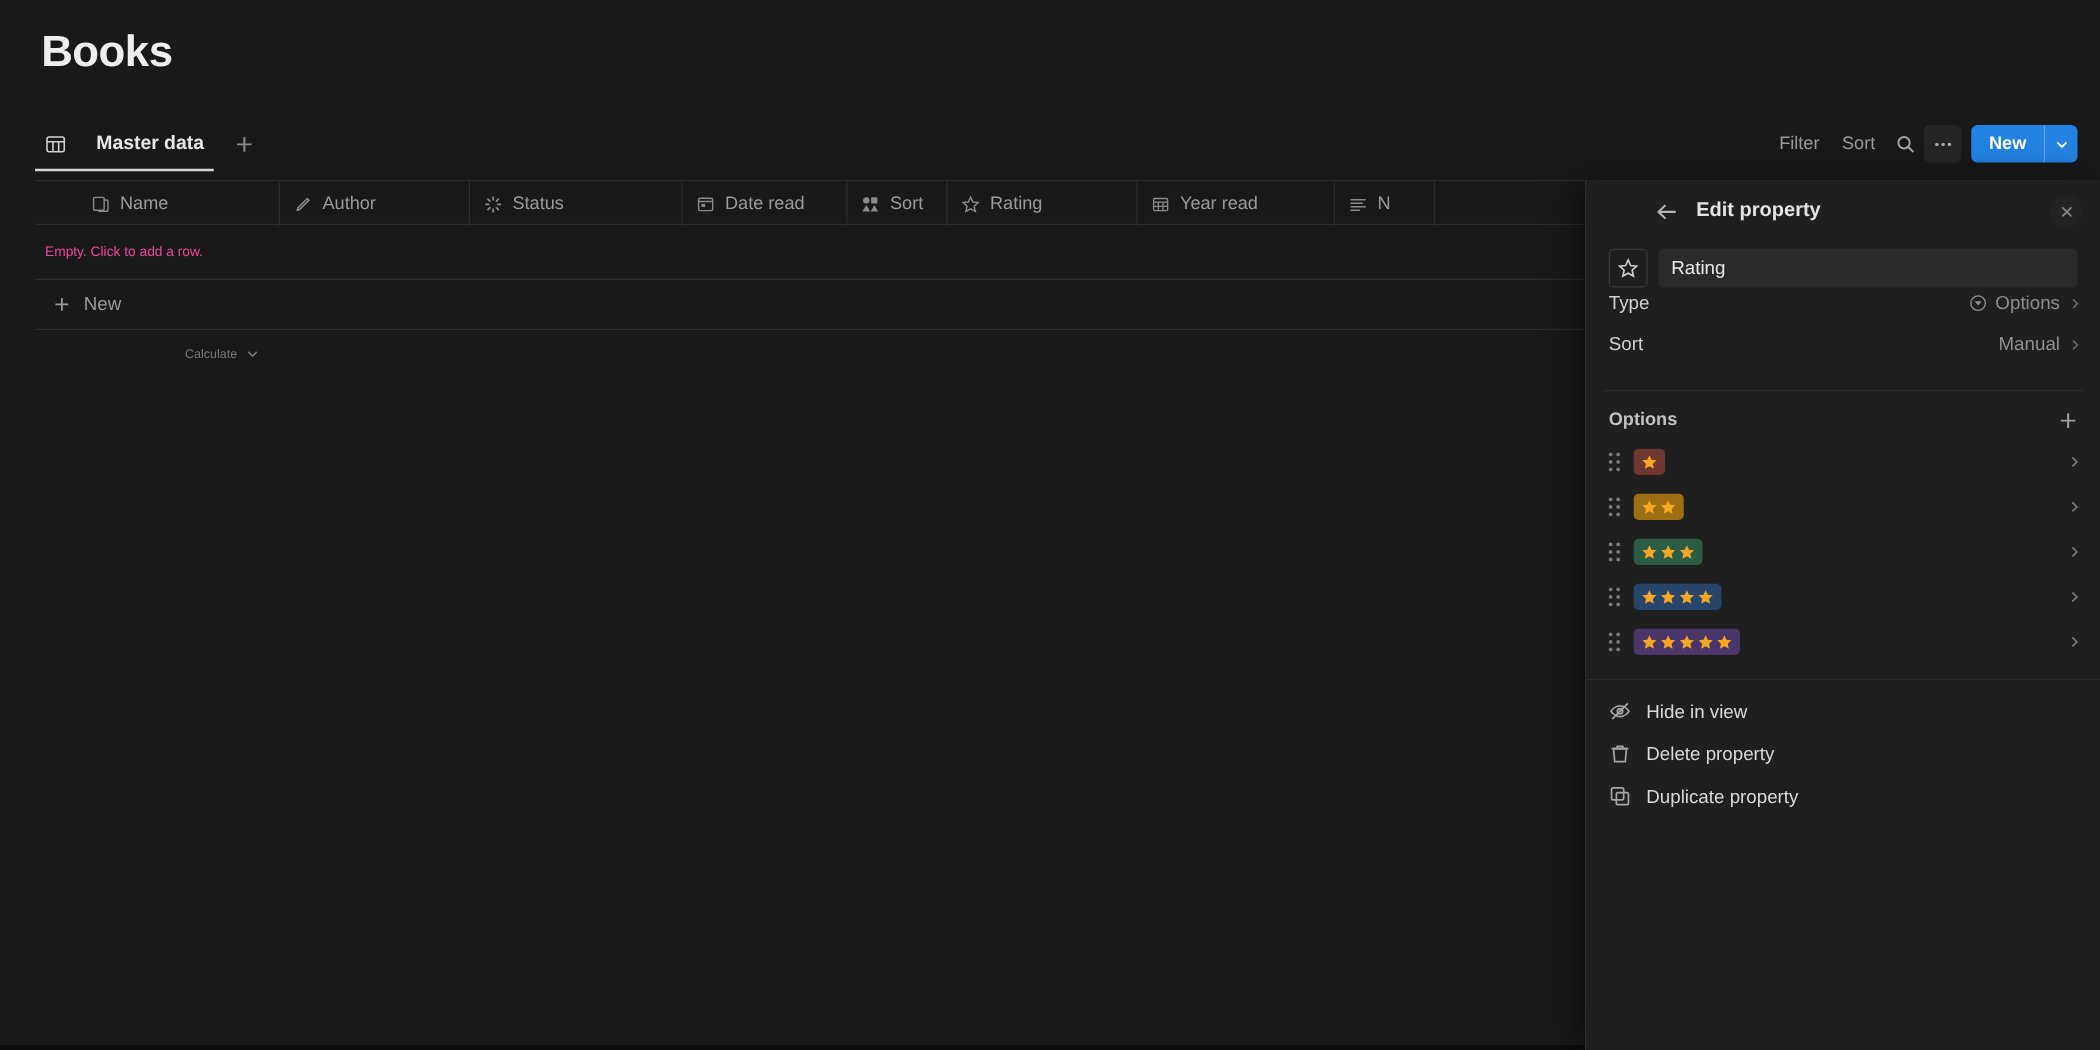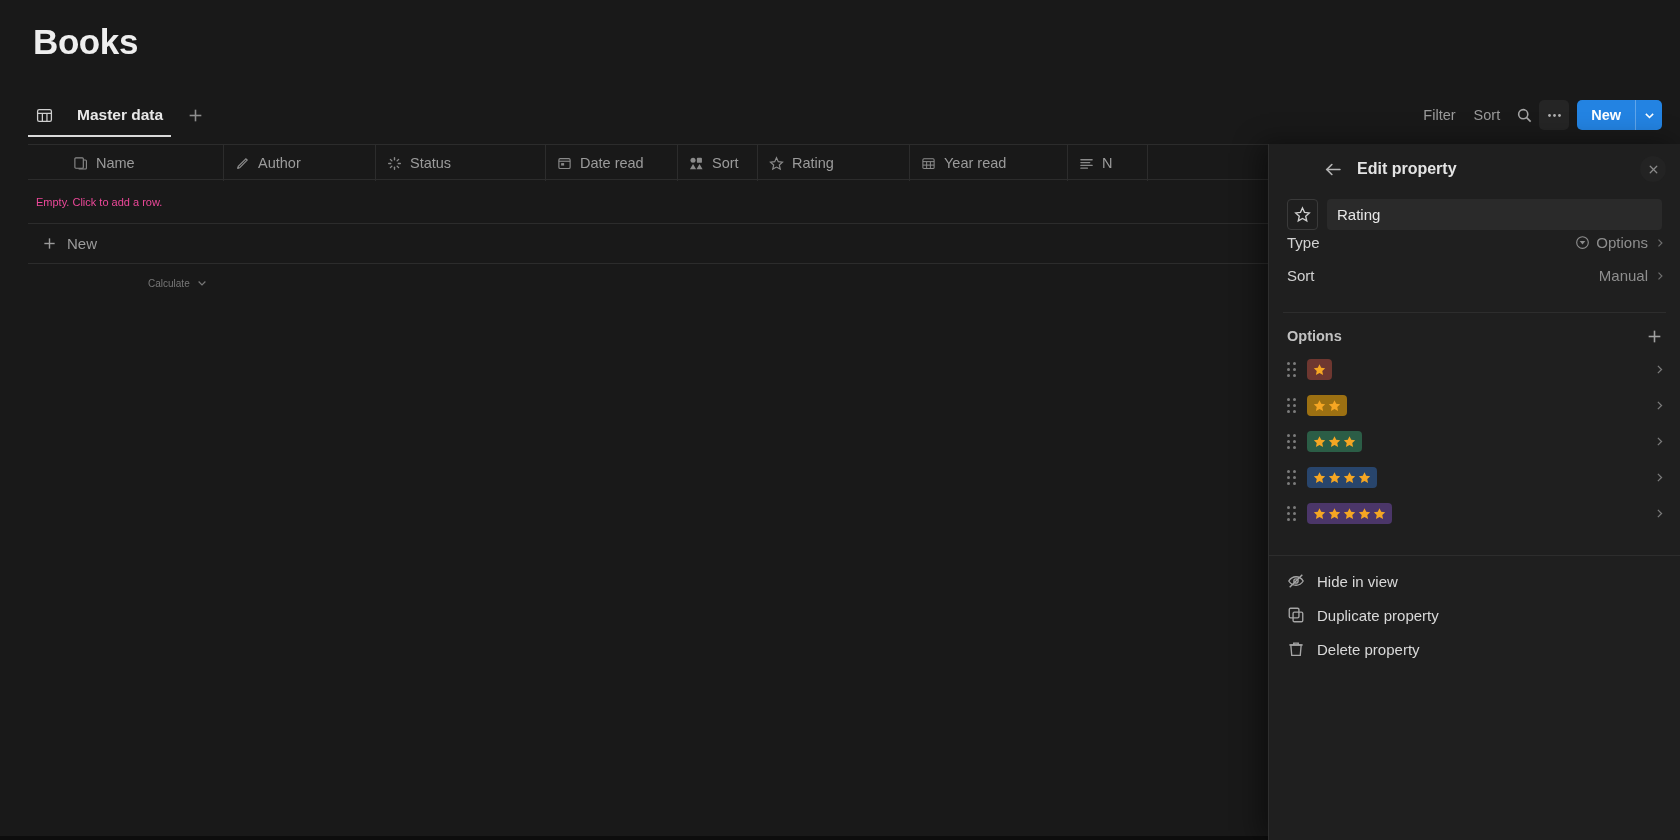--- a/index.html
+++ b/index.html
@@ -184,21 +184,21 @@
   }
   .grip i { width: 3px; height: 3px; background: #7c7c7c; border-radius: 50%; display:block; }
   .chip {
     display: inline-flex; align-items: center; gap: 2px;
     height: 21px; padding: 0 6px; border-radius: 4px;
     line-height: 1;
   }
   .opt-row .spacer { flex: 1; }
   .opt-chev { color: #7a7a7a; display: flex; align-items: center; }
 
-  .act-list { margin-top: 24px; padding-top: 8px; border-top: 1px solid #2d2d2d; }
+  .act-list { margin-top: 12px; padding-top: 8px; border-top: 1px solid #2d2d2d; }
   .act-row {
     display: flex; align-items: center; gap: 12px;
     height: 34px; padding: 0 18px; font-size: 15px; color: #d9d9d9;
     cursor: pointer;
   }
   .act-row .ai { width: 18px; height: 18px; display: flex; align-items: center; justify-content: center; color: #a6a6a6; flex:none;}
 
   .bottom-edge {
     position: absolute; left: 0; bottom: 0; width: 1268px; height: 4px;
     background: #0d0d0d;
@@ -598,31 +598,31 @@
             <path d="M1.6 8S4 4.2 8 4.2s6.4 3.8 6.4 3.8-2.4 3.8-6.4 3.8S1.6 8 1.6 8z"></path>
             <circle cx="8" cy="8" r="1.9"></circle>
               <line x1="2.4" y1="13.6" x2="13.6" y2="2.4" stroke-width="1.3"></line>
           </svg>
         </span>
         <span>Hide in view</span>
       </div>
       <div class="act-row">
         <span class="ai">
           <svg width="18" height="18" viewBox="0 0 16 16" fill="none" stroke="#a6a6a6" stroke-width="1.2">
-            <rect x="2" y="2" width="8.6" height="8.6" rx="1.2"></rect>
-            <rect x="5.4" y="5.4" width="8.6" height="8.6" rx="1.2"></rect>
-          </svg>
-        </span>
-        <span>Duplicate property</span>
+            <path d="M3.4 4.4h9.2l-.8 9.2H4.2z"></path>
+              <line x1="2" y1="4.4" x2="14" y2="4.4"></line>
+            <path d="M6 4.4V2.8h4v1.6"></path>
+          </svg>
+        </span>
+        <span>Delete property</span>
       </div>
       <div class="act-row">
         <span class="ai">
           <svg width="18" height="18" viewBox="0 0 16 16" fill="none" stroke="#a6a6a6" stroke-width="1.2">
-            <path d="M3.4 4.4h9.2l-.8 9.2H4.2z"></path>
-              <line x1="2" y1="4.4" x2="14" y2="4.4"></line>
-            <path d="M6 4.4V2.8h4v1.6"></path>
-          </svg>
-        </span>
-        <span>Delete property</span>
+            <rect x="2" y="2" width="8.6" height="8.6" rx="1.2"></rect>
+            <rect x="5.4" y="5.4" width="8.6" height="8.6" rx="1.2"></rect>
+          </svg>
+        </span>
+        <span>Duplicate property</span>
       </div>
     </div>
   </div>
 </div>
 
 </body></html>

